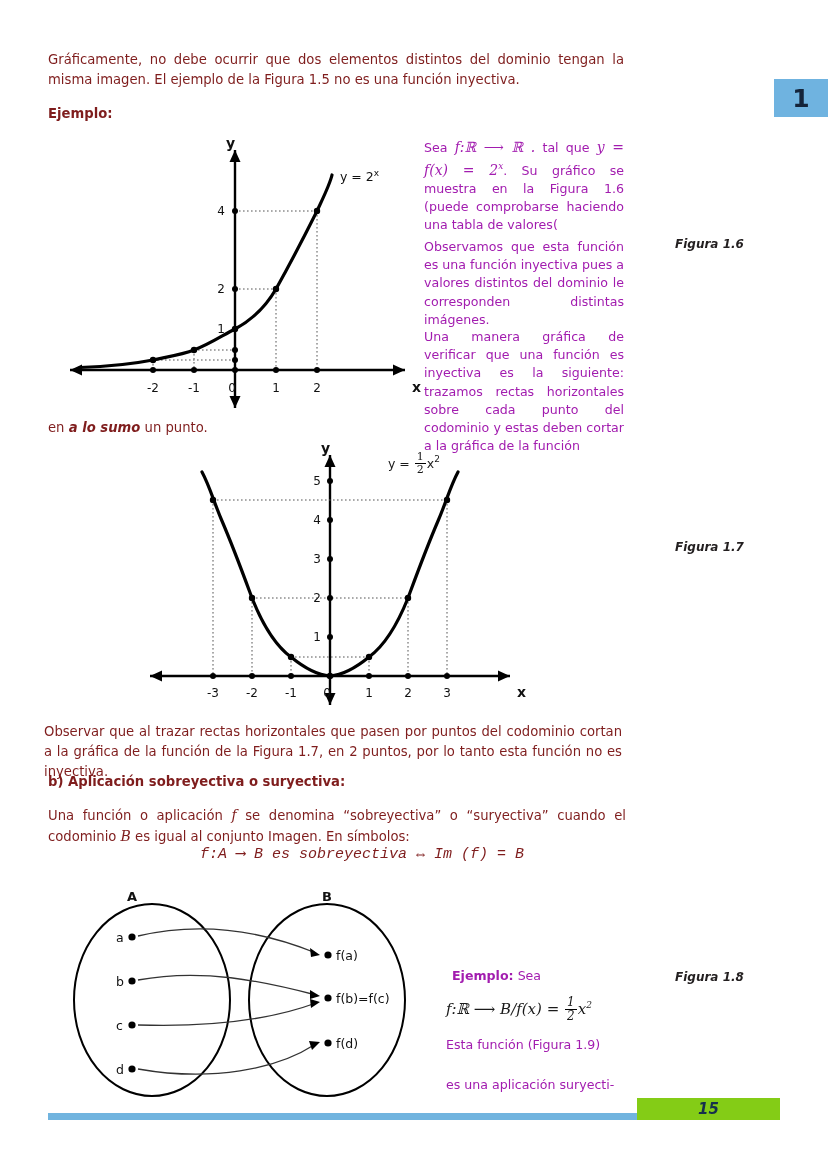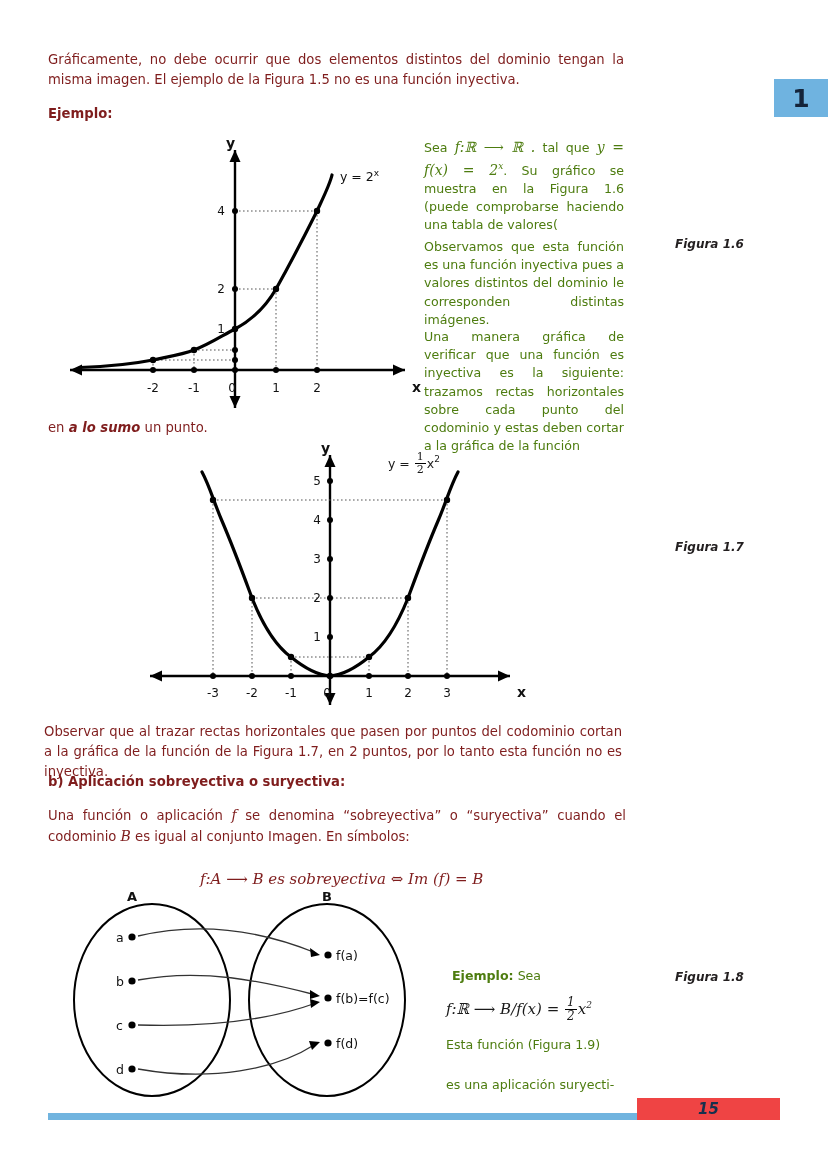--- a/index.html
+++ b/index.html
@@ -47,21 +47,21 @@
     font-family: "DejaVu Serif", "Liberation Serif", serif;
     font-style: italic;
     font-size: 14px;
   }
 
   .sidecol {
     position: absolute;
     width: 200px;
     font-size: 12.6px;
     line-height: 18.2px;
-    color: #4d7c0f;
+    color: #a21caf;
     text-align: justify;
   }
   .figlabel {
     position: absolute;
     font-size: 12px;
     font-weight: bold;
     font-style: italic;
     color: #231f20;
   }
 
@@ -121,21 +121,21 @@
   .footer-line {
     position: absolute;
     left: 48px; top: 1113px;
     width: 732px; height: 7px;
     background: #71B4DF;
   }
   .footer-page {
     position: absolute;
     left: 637px; top: 1098px;
     width: 143px; height: 22px;
-    background: #ef4444;
+    background: #84cc16;
     color: #16304d;
     font-size: 15px;
     font-style: italic;
     font-weight: bold;
     display: flex;
     align-items: center;
     justify-content: center;
   }
 </style>
 </head>
@@ -329,21 +329,21 @@
   <div class="para" style="left:48px; top:805px; width:578px;">
     <span>Una función o aplicación</span>
     <span class="mathi">f</span>
     <span>se denomina “sobreyectiva” o “suryectiva”  cuando el codominio</span>
     <span class="mathi">B</span>
     <span>es igual al conjunto Imagen. En símbolos:</span>
   </div>
 
   <div class="para b" style="left:48px; top:772px; width:400px;">b)  Aplicación sobreyectiva  o suryectiva:</div>
 
-  <div class="para mathi" style="left:200px; top:869px; width:430px; text-align:left; font-size:15px;">f:A ⟶ B es sobreyectiva ⇔ Im (f) = B</div>
+  <div class="para mathi" style="left:200px; top:845px; width:430px; text-align:left; font-size:15px;font-family:Liberation Mono, monospace;">f:A ⟶ B es sobreyectiva ⇔ Im (f) = B</div>
 
   <div class="fig" style="left:62px; top:885px;">
     <svg width="370" height="220" viewBox="0 0 370 220">
 
       <ellipse class="ellipse-set" cx="90" cy="115" rx="78" ry="96"></ellipse>
       <ellipse class="ellipse-set" cx="265" cy="115" rx="78" ry="96"></ellipse>
 
       <text class="setlbl" x="70" y="16">A</text>
       <text class="setlbl" x="265" y="16">B</text>
 

